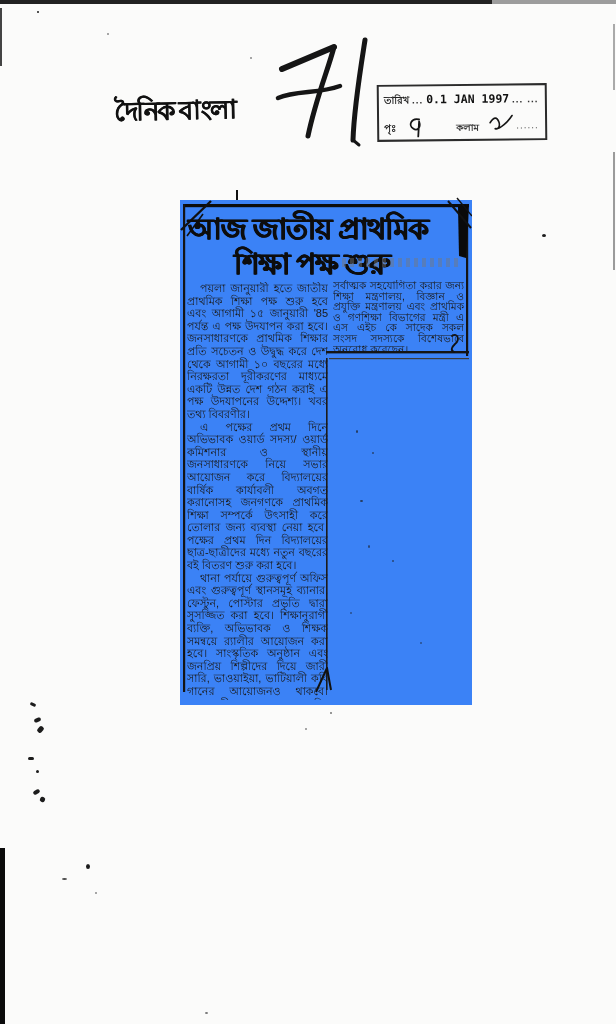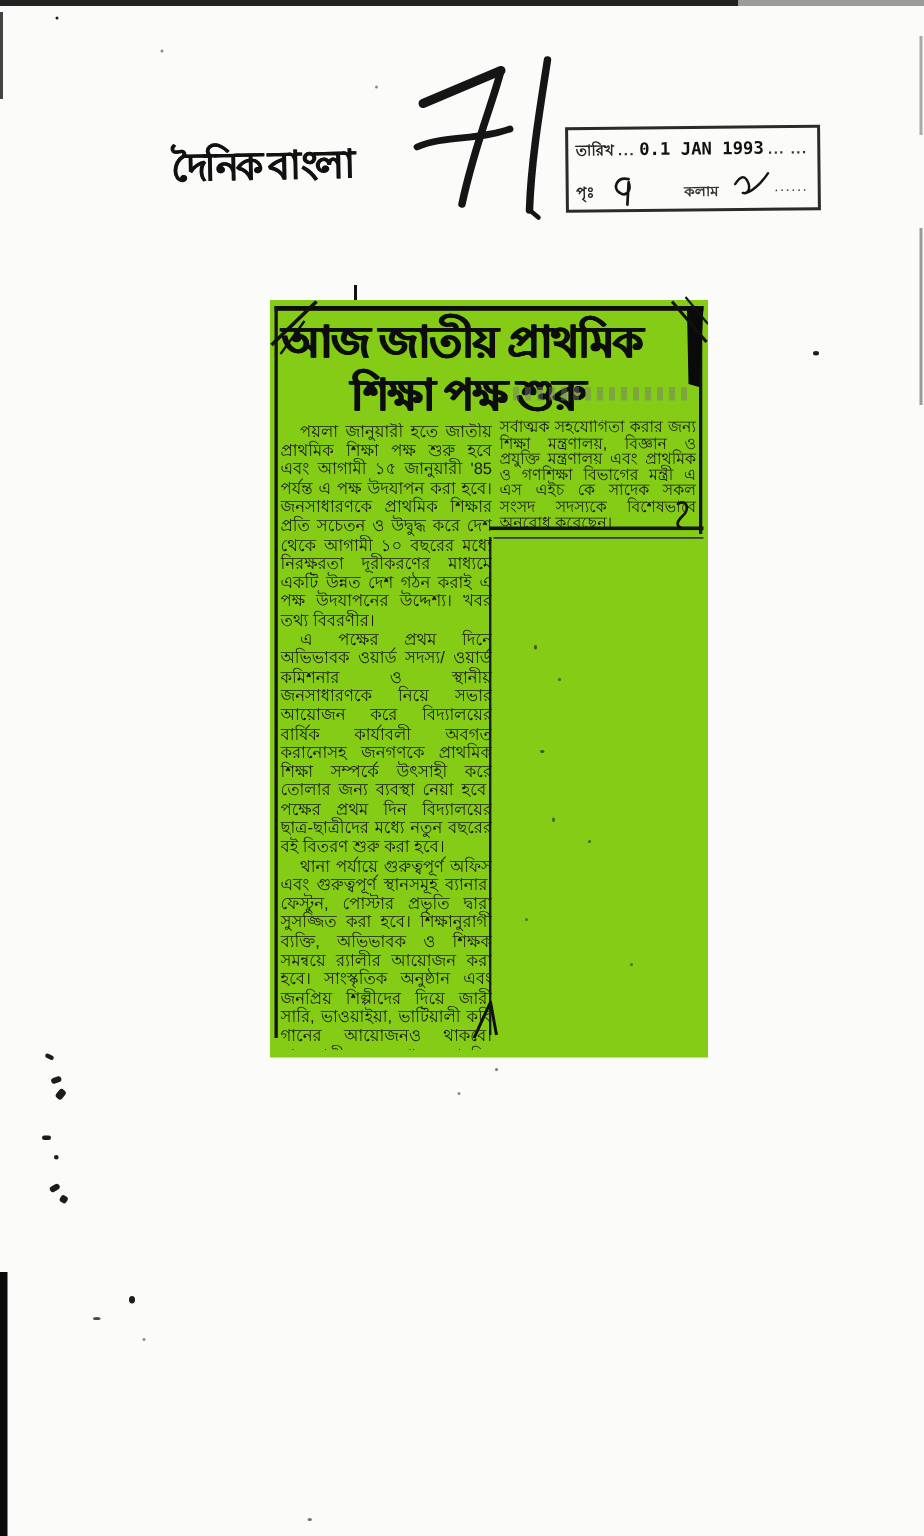--- a/index.html
+++ b/index.html
@@ -37,21 +37,21 @@
   .stamp-label{font-size:10px;font-weight:bold;color:#222;letter-spacing:0;text-align:right;}
   .stamp-dots{color:#333;letter-spacing:1px;font-weight:bold;}
   .stamp-date{font-family:"DejaVu Sans Mono",monospace;font-weight:bold;font-size:11.5px;letter-spacing:0;color:#111;}
   .stamp-row2{position:absolute;left:5px;top:30px;width:160px;font-size:10px;}
   .stamp-page-label{position:absolute;left:0;top:4px;font-weight:bold;color:#222;}
   .stamp-page-hw{position:absolute;left:22px;top:0;}
   .stamp-col-label{position:absolute;left:72px;top:4px;font-weight:bold;color:#333;transform:scaleY(0.9);}
   .stamp-col-hw{position:absolute;left:104px;top:-2px;}
   .stamp-dots2{position:absolute;left:132px;top:4px;color:#444;letter-spacing:1px;}
   
-  .clipping{left:180px;top:200px;width:292px;height:505px;background:#84cc16;}
+  .clipping{left:180px;top:200px;width:292px;height:505px;background:#3b82f6;}
   .clip-svg{position:absolute;left:0;top:-12px;width:292px;height:517px;}
   .headline{
     position:absolute;left:8px;top:12px;width:274px;
     font-size:29px;line-height:35px;font-weight:bold;color:#0d0d0d;
     letter-spacing:-1px;
     text-shadow:0.6px 0 0 #0d0d0d, -0.6px 0 0 #0d0d0d;
     white-space:nowrap;
   }
   .headline .hl2{display:block;margin-left:46px;}
   .smudge{
@@ -92,21 +92,21 @@
     <path class="hw-stroke" stroke-width="4.5" d="M8 62 C26 54 48 58 70 50"></path>
     <path class="hw-stroke" stroke-width="5" d="M95 4 C90 36 84 72 83 104"></path>
     <path class="hw-stroke" stroke-width="3" d="M83 104 L89 109"></path>
   </svg>
 </div>
 
 <div class="abs stamp">
   <div class="stamp-row1">
     <span class="stamp-label">তারিখ</span>
     <span class="stamp-dots">...</span>
-    <span class="stamp-date">0.1 JAN 1993</span>
+    <span class="stamp-date">0.1 JAN 1997</span>
     <span class="stamp-dots">... ...</span>
   </div>
   <div class="stamp-row2">
     <span class="stamp-page-label">পৃঃ</span>
     <span class="stamp-page-hw">
       <svg width="18" height="22" viewBox="0 0 18 22">
         <path class="hw-stroke" stroke-width="1.8" d="M13 3 C5 1 2 9 7 12 C11 15 15 11 13 5 L12 20"></path>
       </svg>
     </span>
     <span class="stamp-col-label">কলাম</span>

